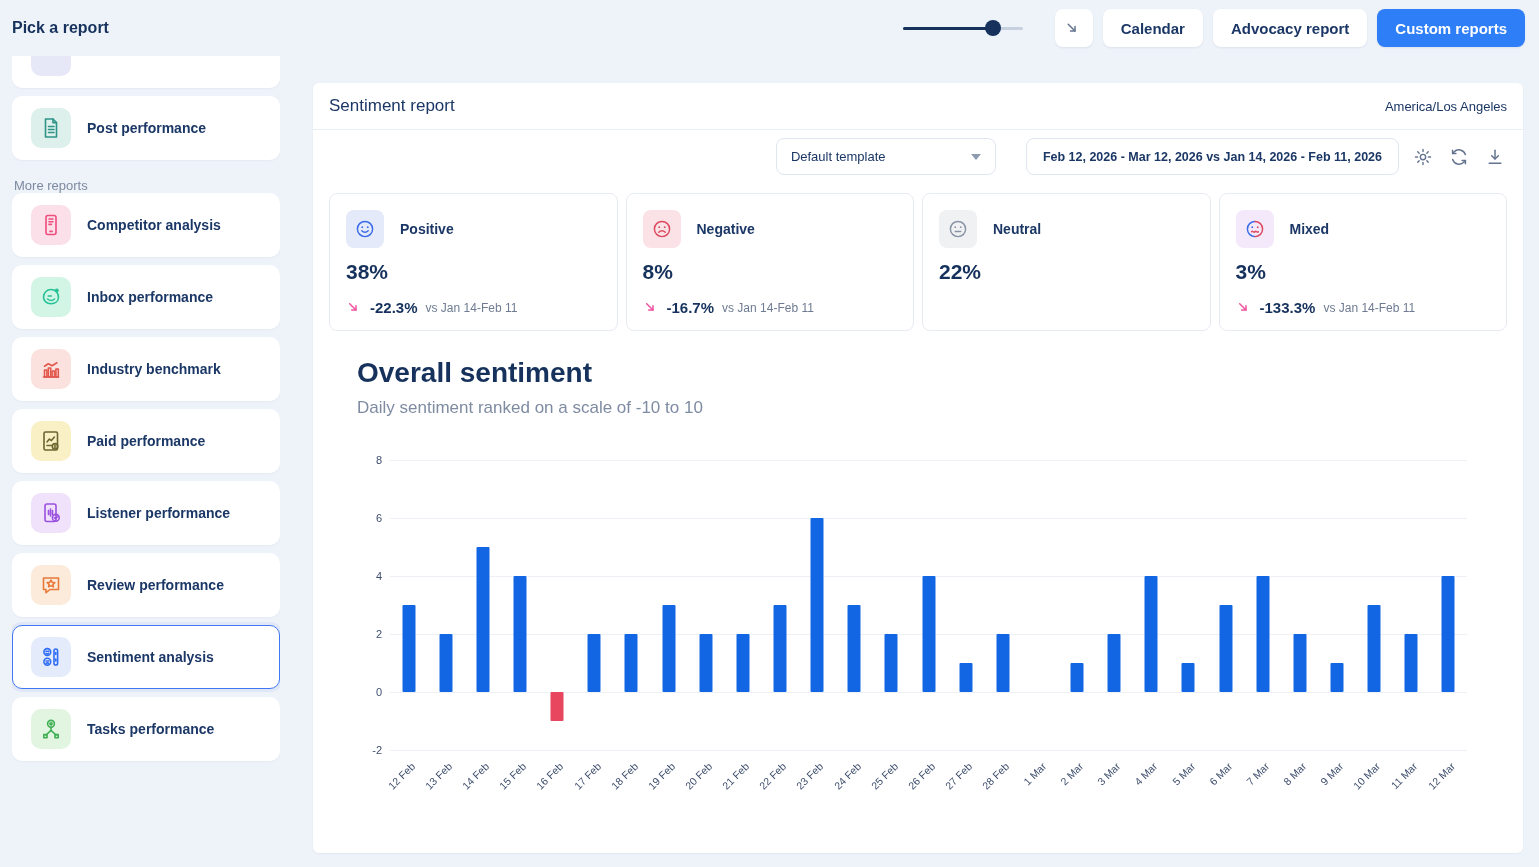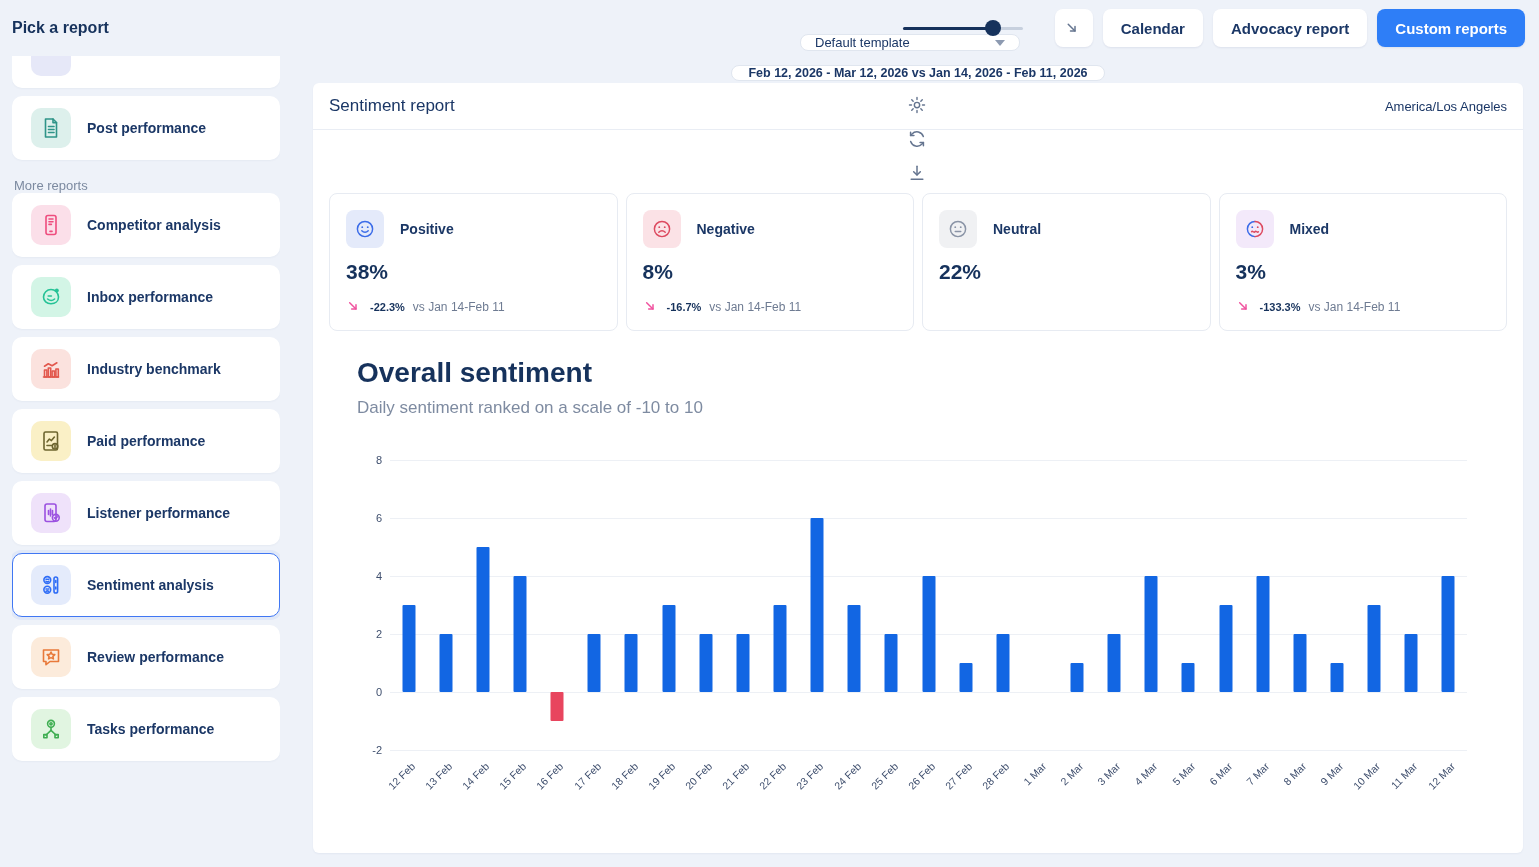--- a/index.html
+++ b/index.html
@@ -40,42 +40,42 @@
   .side-section { font-size:13px; color:#7c8aa0; margin:18px 0 0 2px; }
   
   .main {
     flex:1; margin:27px 16px 14px 33px; height:770px; background:#fff; border-radius:6px;
     box-shadow:0 1px 2px rgba(20,40,90,.05); display:flex; flex-direction:column;
   }
   .panel-head { height:47px; display:flex; align-items:center; justify-content:space-between;
     padding:0 16px; border-bottom:1px solid #e9edf4; }
   .panel-title { font-size:17px; font-weight:500; color:#1b3766; }
   .panel-tz { font-size:13px; color:#1b3766; }
-  .toolbar { height:53px; display:flex; align-items:center; justify-content:flex-end; padding:0 8px; gap:14px;flex-direction:column; }
+  .toolbar { height:53px; display:flex; align-items:center; justify-content:flex-end; padding:0 16px; gap:14px; }
   .select {
     width:220px; height:37px; border:1px solid #e0e6ef; border-radius:8px; background:#fff;
     display:flex; align-items:center; justify-content:space-between; padding:0 14px; cursor:pointer;
     font-size:13px; color:#1b3766; margin-right:16px;
   }
   .caret { width:0; height:0; border-left:5px solid transparent; border-right:5px solid transparent;
     border-top:6px solid #8d9ab1; }
   .date-btn {
     height:37px; border:1px solid #e0e6ef; border-radius:8px; background:#fff; padding:0 16px;
     font-family:inherit; font-size:12.5px; font-weight:600; color:#1b3766; cursor:pointer;
   }
   .tool-ico { width:22px; height:22px; color:#64748f; cursor:pointer; display:flex; align-items:center; }
   
   .cards-row { display:flex; gap:8px; padding:10px 16px 0; }
   .sum-card { flex:1; border:1px solid #e7ebf2; border-radius:8px; padding:16px; height:138px; }
   .sum-top { display:flex; align-items:center; gap:16px; }
   .sum-ico { width:38px; height:38px; border-radius:8px; display:flex; align-items:center; justify-content:center; }
   .sum-label { font-size:14px; font-weight:600; color:#1b3766; }
   .sum-value { font-size:21px; font-weight:700; color:#16325c; margin-top:12px; }
   .sum-delta { display:flex; align-items:center; gap:8px; margin-top:15px; }
-  .sum-delta .pct { font-size:11px; font-weight:700; color:#16325c;text-align:right; }
+  .sum-delta .pct { font-size:15px; font-weight:700; color:#16325c;text-align:right; }
   .sum-delta .cmp { font-size:12px; color:#6e7b92; }
   
   .chart-section { padding:26px 16px 0 44px; }
   .chart-title { font-size:28px; font-weight:700; color:#16325c; }
   .chart-sub { font-size:17px; color:#7e8ba1; margin-top:9px; }
   .chart-wrap { position:relative; margin:42px 40px 0 33px; }
   .plot { position:relative; height:290px; }
   .gridline { position:absolute; left:0; right:0; height:1px; background:#edf0f5; }
   .ytick { position:absolute; left:-36px; width:28px; text-align:right; font-size:11px; color:#3f4f6e; }
   .bar { position:absolute; width:13px; transform:translateX(-50%); border-radius:1px; }
@@ -185,41 +185,41 @@
           <span class="side-icon" style="background:#efe2fa;color:#9b51e0">
             <svg width="24" height="24" viewBox="0 0 24 24" fill="none" stroke="currentColor" stroke-width="1.6" stroke-linecap="round" stroke-linejoin="round">
               <rect x="6" y="3" width="11" height="17.5" rx="2"></rect>
               <path d="M9.5 9.5v4M11.5 8v7M13.5 9.5v4"></path>
               <circle cx="16.8" cy="16.8" r="3.4"></circle>
               <path d="M15.4 16.8l1 1 1.8-1.9"></path>
             </svg>
           </span>
           <span class="side-label">Listener performance</span>
         </div>
+        <div class="side-item">
+          <span class="side-icon" style="background:#fcebdb;color:#e8793a">
+            <svg width="24" height="24" viewBox="0 0 24 24" fill="none" stroke="currentColor" stroke-width="1.6" stroke-linecap="round" stroke-linejoin="round">
+              <path d="M4.5 5h15v11.5h-8.5l-4 3.2v-3.2h-2.5z"></path>
+              <path d="M12 7l1.2 2.3 2.6.3-1.9 1.8.5 2.5-2.4-1.3-2.4 1.3.5-2.5-1.9-1.8 2.6-.3z"></path>
+            </svg>
+          </span>
+          <span class="side-label">Review performance</span>
+        </div>
         <div class="side-item selected">
           <span class="side-icon" style="background:#e4ebfb;color:#2f6df6">
             <svg width="24" height="24" viewBox="0 0 24 24" fill="none" stroke="currentColor" stroke-width="1.6" stroke-linecap="round" stroke-linejoin="round">
               <circle cx="8.3" cy="7" r="3.4"></circle>
               <path d="M7 6.3h.9M8.9 6.3h.9M7 8.3c.9.7 1.8.7 2.7 0"></path>
               <circle cx="8.3" cy="16.7" r="3.4"></circle>
               <path d="M7 16h.9M8.9 16h.9M7 18.4c.9-.7 1.8-.7 2.7 0"></path>
               <rect x="15" y="4" width="3.6" height="16" rx="1.8"></rect>
               <path d="M16.8 7.5v2M16.8 14v2"></path>
             </svg>
           </span>
           <span class="side-label">Sentiment analysis</span>
-        </div>
-        <div class="side-item">
-          <span class="side-icon" style="background:#fcebdb;color:#e8793a">
-            <svg width="24" height="24" viewBox="0 0 24 24" fill="none" stroke="currentColor" stroke-width="1.6" stroke-linecap="round" stroke-linejoin="round">
-              <path d="M4.5 5h15v11.5h-8.5l-4 3.2v-3.2h-2.5z"></path>
-              <path d="M12 7l1.2 2.3 2.6.3-1.9 1.8.5 2.5-2.4-1.3-2.4 1.3.5-2.5-1.9-1.8 2.6-.3z"></path>
-            </svg>
-          </span>
-          <span class="side-label">Review performance</span>
         </div>
         <div class="side-item">
           <span class="side-icon" style="background:#e1f5e1;color:#3fae52">
             <svg width="24" height="24" viewBox="0 0 24 24" fill="none" stroke="currentColor" stroke-width="1.6" stroke-linecap="round" stroke-linejoin="round">
               <circle cx="12" cy="6.8" r="3.4"></circle>
               <circle cx="12" cy="6.8" r="1.1"></circle>
               <path d="M12 10.2v3.2"></path>
               <path d="M7 18l5-4.6 5 4.6"></path>
               <rect x="4.8" y="17.6" width="3.2" height="3.2"></rect>
               <rect x="16" y="17.6" width="3.2" height="3.2"></rect>

